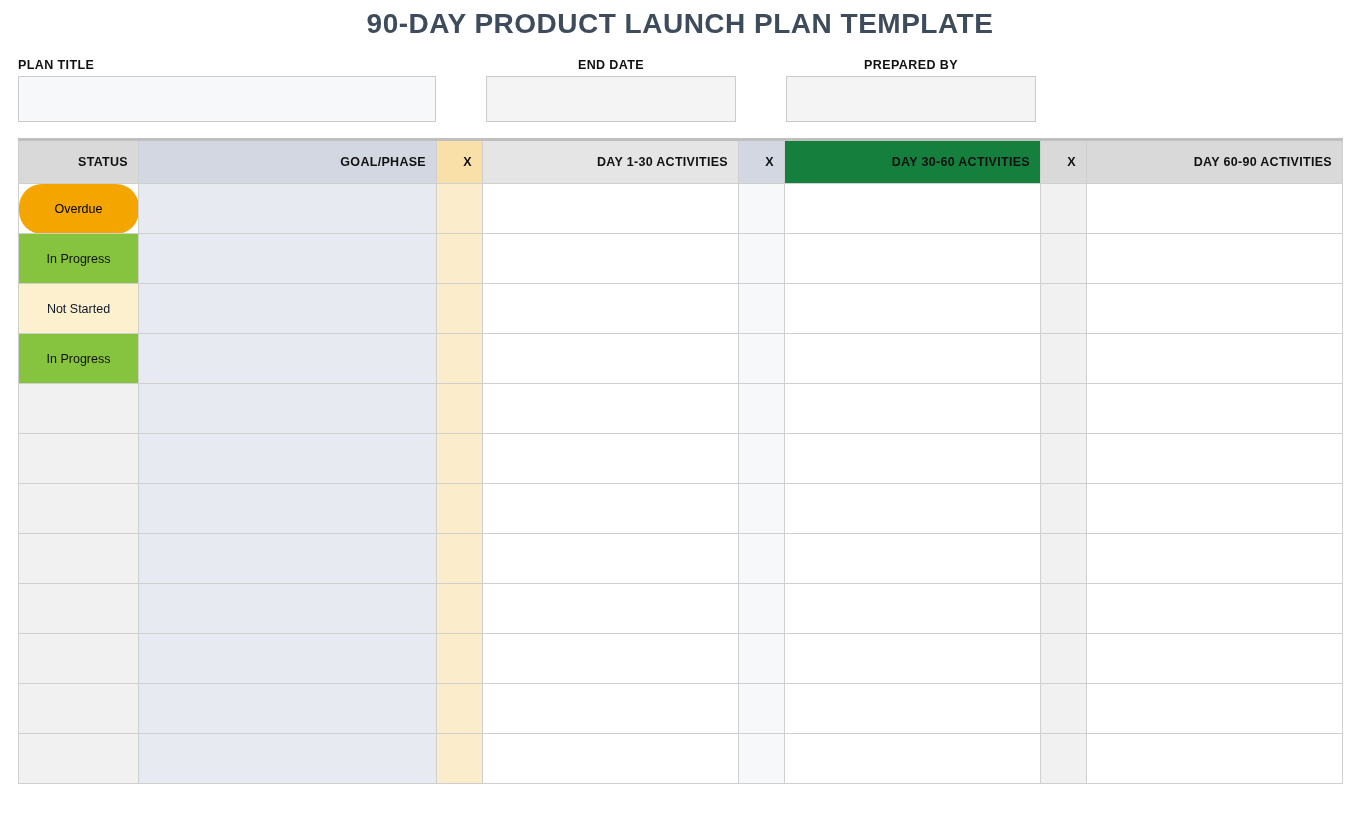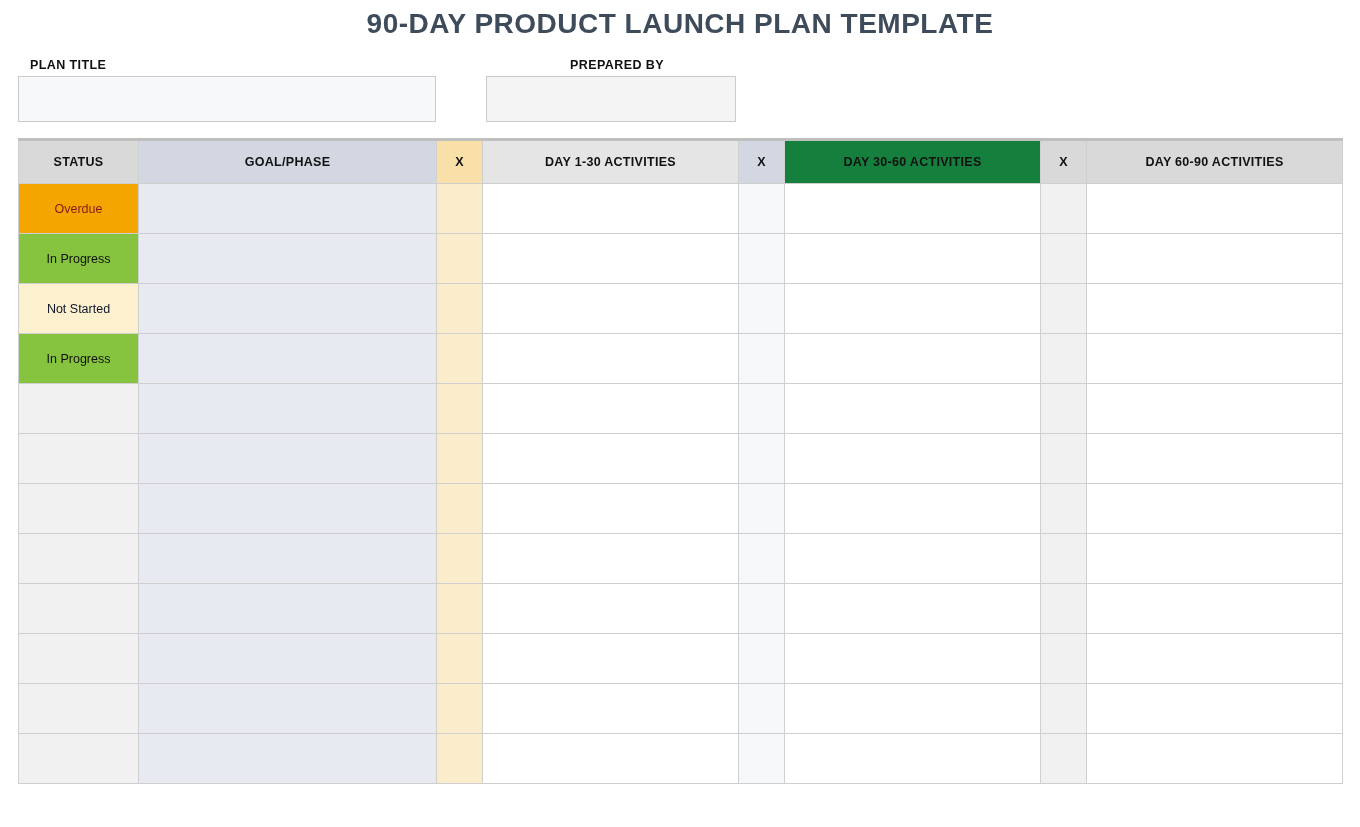--- a/index.html
+++ b/index.html
@@ -24,21 +24,20 @@
     column-gap: 50px;
     margin-bottom: 16px;
   }
   .meta-field { display: flex; flex-direction: column; }
   .meta-label {
     font-size: 12.5px;
     font-weight: 700;
     letter-spacing: 0.4px;
     margin-bottom: 4px;
     text-align: center;
-    margin-left: 12px;
   }
   .meta-field:first-child .meta-label { text-align: left; }
   .meta-input {
     height: 46px;
     border: 1px solid #c9cbce;
     font-family: inherit;
     font-size: 14px;
     padding: 6px 8px;
     outline: none;
   }
@@ -55,21 +54,21 @@
     border: 1px solid #cfcfcf;
     font-size: 12.5px;
     padding: 0 10px;
     height: 50px;
     vertical-align: middle;
   }
   table.plan th {
     font-weight: 700;
     letter-spacing: 0.3px;
     height: 44px;
-    text-align: center;
+    text-align: right;
   }
   th.center, td.center { text-align: center; padding: 0; }
 
   col.c-status { width: 120px; }
   col.c-goal   { width: 298px; }
   col.c-x      { width: 46px;  }
   col.c-act    { width: 256px; }
 
   th.h-status { background: #d9d9d9; text-align: center; }
   th.h-goal   { background: #d2d7e1; }
@@ -82,33 +81,37 @@
 
   td.cell-status { background: #f1f1f1; text-align: center; font-size: 13px; }
   td.cell-goal   { background: #e7ebf1; }
   td.cell-x1     { background: #fbeccb; }
   td.cell-act1   { background: #ffffff; }
   td.cell-x2     { background: #f6f8fa; }
   td.cell-act2   { background: #ffffff; }
   td.cell-x3     { background: #f1f1f1; }
   td.cell-act3   { background: #ffffff; }
 
-  .status-Overdue     { background: #f5a500 !important; color: #7f1d1d; }
+  .status-Overdue     { background: #f5a500 !important; color: #000000; border-radius: 23px; }
   .status-InProgress  { background: #86c440 !important; color: #111; margin-left: 16px; }
   .status-NotStarted  { background: #fdf0cf !important; color: #0f172a; }
 </style>
 </head>
 <body>
 
 <div class="page-title">90-DAY PRODUCT LAUNCH PLAN TEMPLATE</div>
 
 <div class="meta-row">
   <div class="meta-field">
     <div class="meta-label">PLAN TITLE</div>
     <input class="meta-input title-box" value="" style="">
+  </div>
+  <div class="meta-field">
+    <div class="meta-label">END DATE</div>
+    <input class="meta-input grey-box" value="" style="">
   </div>
   <div class="meta-field">
     <div class="meta-label">PREPARED BY</div>
     <input class="meta-input grey-box" value="" style="">
   </div>
 </div>
 
 <table class="plan">
   <colgroup>
     <col class="c-status">

